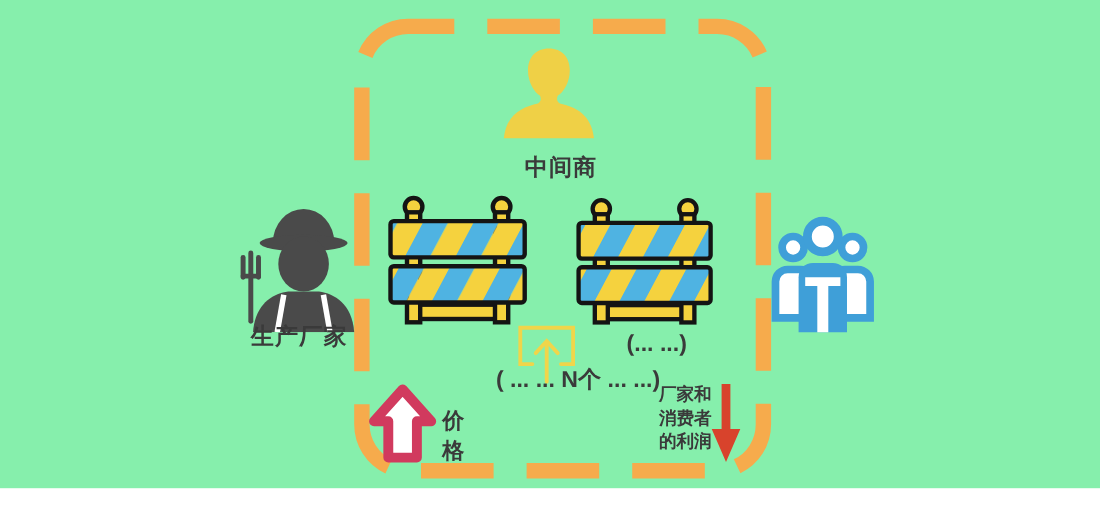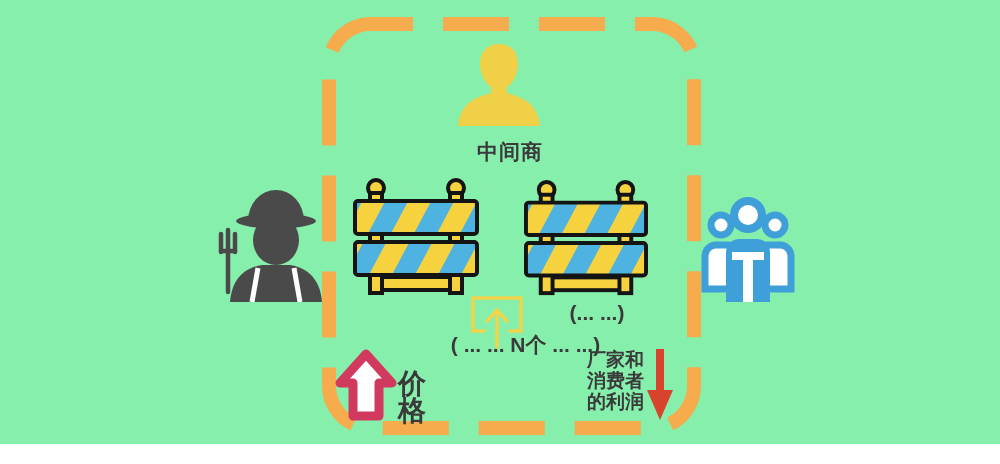--- a/index.html
+++ b/index.html
@@ -7,28 +7,28 @@
     position:relative;width:1000px;height:444px;background:#86efac;
     overflow:hidden;font-family:"Liberation Sans",sans-serif;color:#3a3a3a;
   }
   .abs{position:absolute;}
   .lbl{
     position:absolute;text-align:center;font-size:21px;font-weight:600;
     color:#3a3a3a;letter-spacing:1px;white-space:nowrap;
   }
   .lbl-paren{letter-spacing:0;}
   .lbl-vert{
-    position:absolute;font-size:28px;font-weight:600;color:#3a3a3a;
+    position:absolute;font-size:20px;font-weight:600;color:#3a3a3a;
     width:24px;line-height:27px;word-break:break-all;white-space:normal;
-    text-align:left;letter-spacing:0;
+    text-align:right;letter-spacing:0;
   }
   .lbl-block{
-    position:absolute;font-size:19px;font-weight:600;color:#3a3a3a;
+    position:absolute;font-size:16px;font-weight:600;color:#3a3a3a;
     width:60px;line-height:21px;word-break:break-all;white-space:normal;
-    text-align:left;letter-spacing:0;
+    text-align:right;letter-spacing:0;
   }
 </style>
 </head>
 <body>
 
 <div id="canvas">
 
   <svg class="abs" style="left:312px;top:7px" width="400" height="442" viewBox="0 0 400 442">
     <defs>
       <pattern id="hazardStripes" width="46" height="140" patternUnits="userSpaceOnUse" patternTransform="skewX(-28)">
@@ -57,20 +57,21 @@
       <path d="M36,41 a28,31 0 0 1 56,0 Z"></path>
       <ellipse cx="64" cy="41" rx="40" ry="7.5"></ellipse>
       <ellipse cx="64" cy="60" rx="23" ry="25"></ellipse>
       <path d="M18,122 C20,96 36,87 50,85 L78,85 C92,87 108,96 110,122 Z"></path>
     </g>
     <g stroke="#ffffff" stroke-width="5" fill="none">
       <path d="M46,88 L40,122"></path>
       <path d="M82,88 L88,122"></path>
     </g>
   </svg>
+  <div class="lbl" style="left:217px;top:292px;width:110px">生产厂家</div>
 
   <svg class="abs" style="left:352px;top:177px" width="128" height="124" viewBox="0 0 128 124">
     <g stroke="#141414" stroke-width="4">
       <circle cx="24" cy="11" r="8" fill="#F5D23E"></circle>
       <circle cx="104" cy="11" r="8" fill="#F5D23E"></circle>
       <rect x="24" y="100" width="80" height="13" fill="#F5D23E"></rect>
       <rect x="18" y="16" width="12" height="100" fill="#F5D23E"></rect>
       <rect x="98" y="16" width="12" height="100" fill="#F5D23E"></rect>
       <rect x="3" y="24" width="122" height="33" rx="3" fill="url(#hazardStripes)"></rect>
       <rect x="3" y="65" width="122" height="33" rx="3" fill="url(#hazardStripes)"></rect>

